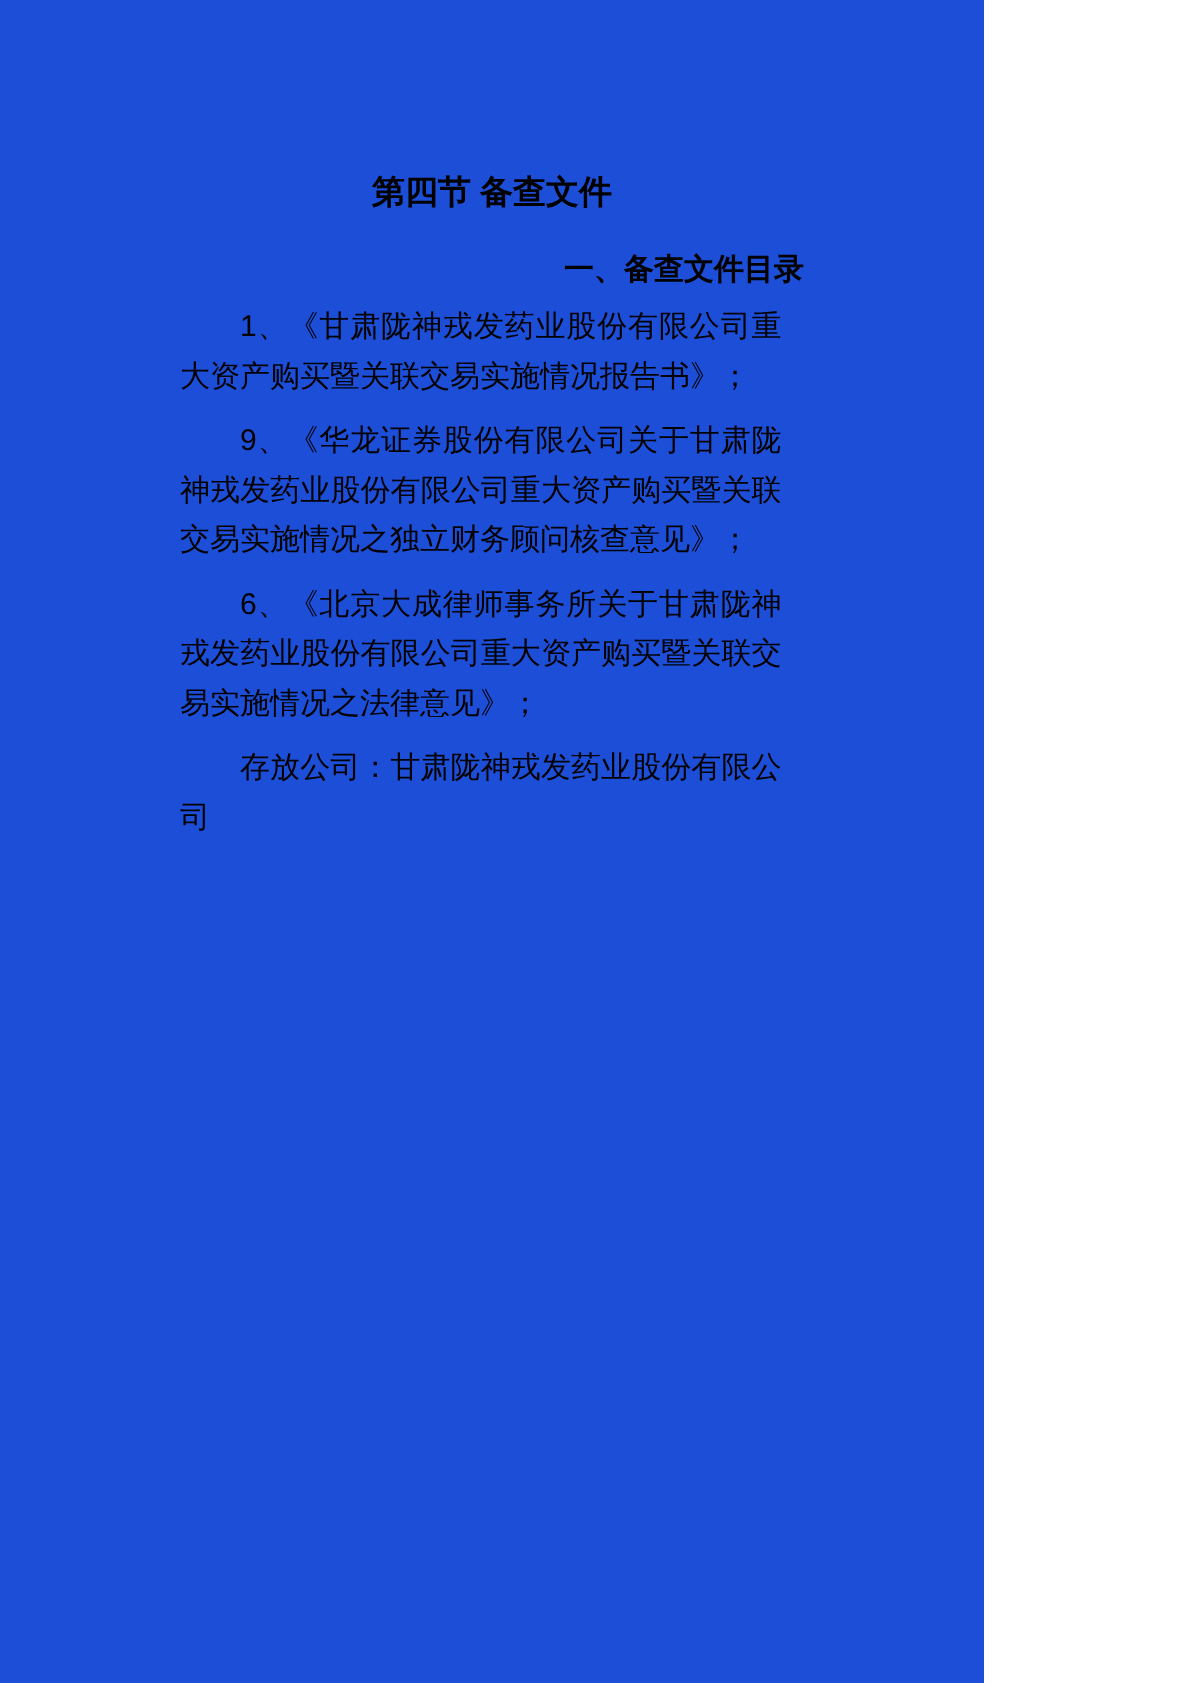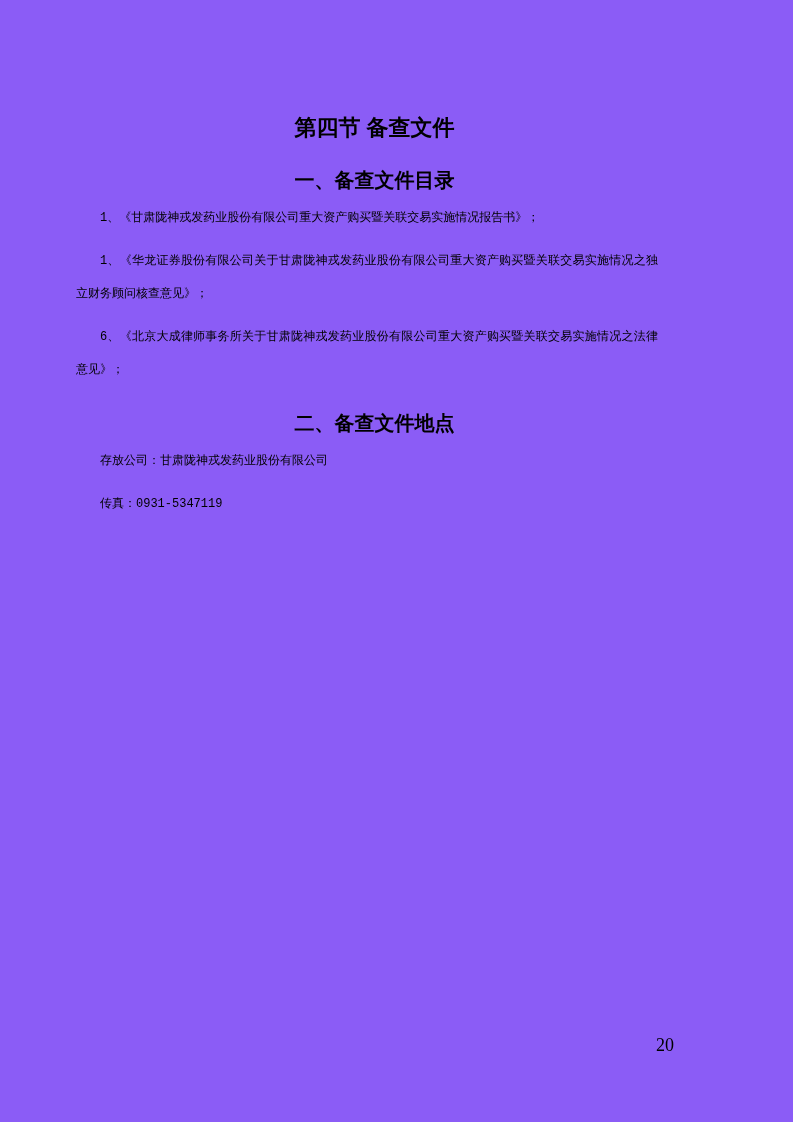--- a/index.html
+++ b/index.html
@@ -2,49 +2,49 @@
 <html lang="zh"><head>
 <meta charset="utf-8">
 <style>
   html, body {
     margin: 0;
     padding: 0;
     background: #ffffff;
   }
   .page {
     position: relative;
-    width: 793px;
+    width: 656px;
     height: 1122px;
-    background: #8b5cf6;
+    background: #1d4ed8;
     overflow: hidden;
     box-sizing: border-box;
-    padding: 112px 120px 0 76px;
+    padding: 112px 120px 0 120px;
   }
   .doc-title {
     margin: 0;
     font-family: "Liberation Sans", "DejaVu Sans", sans-serif;
     font-weight: bold;
     font-size: 22px;
     line-height: 32px;
     text-align: center;
     color: #000000;
   }
   .section-heading {
     margin: 22px 0 8px 0;
     font-family: "Liberation Sans", "DejaVu Sans", sans-serif;
     font-weight: bold;
     font-size: 20px;
     line-height: 28px;
-    text-align: center;
+    text-align: right;
     color: #000000;
   }
   .body-para {
     margin: 0 15px 10px 0;
-    font-family: Liberation Mono, monospace;
-    font-size: 12px;
+    font-family: Liberation Sans, sans-serif;
+    font-size: 20px;
     line-height: 33px;
     text-align: justify;
     text-indent: 2em;
     color: #000000;
     word-break: break-all;
   }
   .page-number {
     position: absolute;
     left: 656px;
     top: 1036px;
@@ -58,28 +58,26 @@
 <body>
 
 <div class="page">
 
   <h1 class="doc-title">第四节 备查文件</h1>
 
   <h2 class="section-heading">一、备查文件目录</h2>
 
   <p class="body-para">1、《甘肃陇神戎发药业股份有限公司重大资产购买暨关联交易实施情况报告书》；</p>
 
-  <p class="body-para">1、《华龙证券股份有限公司关于甘肃陇神戎发药业股份有限公司重大资产购买暨关联交易实施情况之独立财务顾问核查意见》；</p>
+  <p class="body-para">9、《华龙证券股份有限公司关于甘肃陇神戎发药业股份有限公司重大资产购买暨关联交易实施情况之独立财务顾问核查意见》；</p>
 
   <p class="body-para">6、《北京大成律师事务所关于甘肃陇神戎发药业股份有限公司重大资产购买暨关联交易实施情况之法律意见》；</p>
 
 
-  <h2 class="section-heading">二、备查文件地点</h2>
 
   <p class="body-para">存放公司：甘肃陇神戎发药业股份有限公司</p>
 
 
 
-  <p class="body-para">传真：0931-5347119</p>
 
   <div class="page-number">20</div>
 
 </div>
 
 </body></html>

